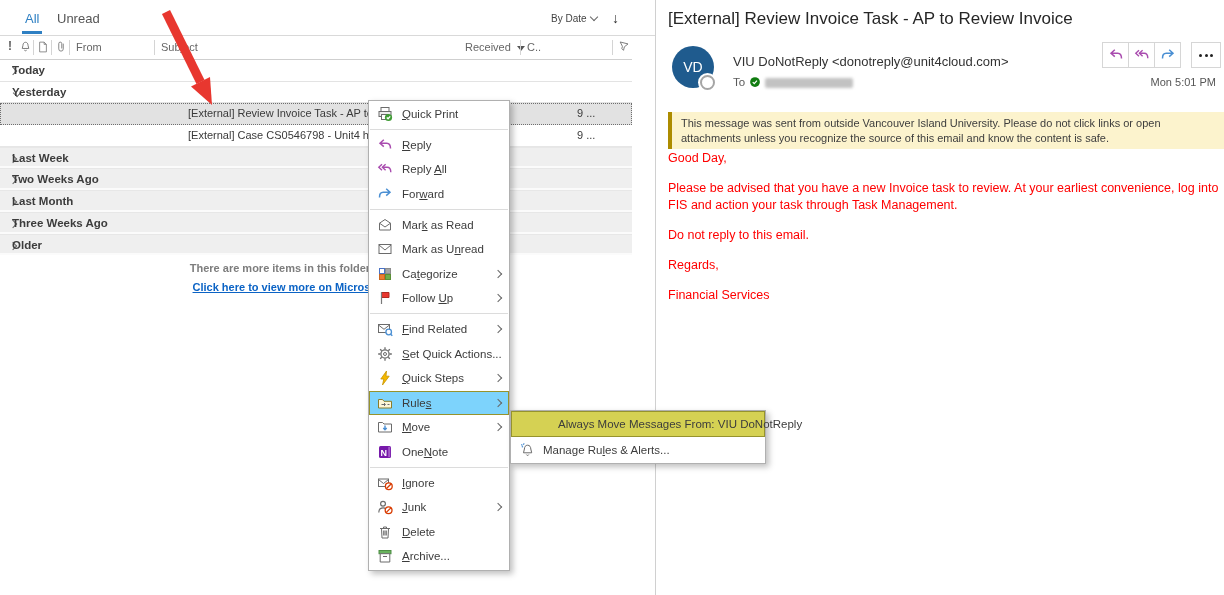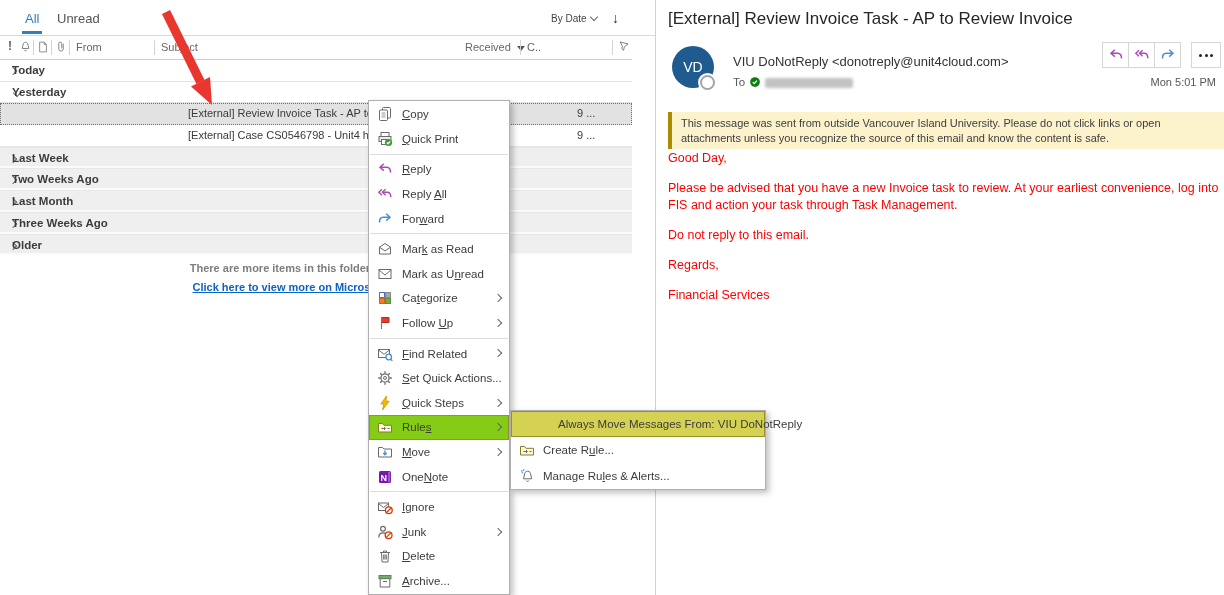--- a/index.html
+++ b/index.html
@@ -59,21 +59,21 @@
           padding:4px 9px;font-size:11px;line-height:14.5px;color:#3d3d3d;}
   .rp-body{position:absolute;left:12px;top:150px;width:552px;}
   .rp-body p{margin:0 0 13px 0;font-size:12.5px;line-height:17px;color:#ff0000;}
   
   .cmenu{position:absolute;left:368px;top:100px;width:142px;background:#fff;border:1px solid #b0b0b0;
          box-shadow:3px 3px 6px rgba(0,0,0,.25);z-index:10;padding:1px 0;box-sizing:border-box;}
   .mi{position:relative;height:24.6px;display:flex;align-items:center;font-size:11.5px;color:#3c3c3c;cursor:default;}
   .mi .ic{width:16px;height:16px;margin-left:8px;flex:0 0 16px;}
   .mi .lbl{margin-left:9px;white-space:nowrap;}
   .mi .sub-arrow{position:absolute;right:8px;top:9px;}
-  .mi.hl{background:#84cc16;box-shadow:inset 0 0 0 1px #96932d;}
+  .mi.hl{background:#7dd3fc;box-shadow:inset 0 0 0 1px #96932d;}
   .msep{height:1px;background:#dcdcdc;margin:2.5px 1px;}
   u{text-decoration:underline;}
   
   .smenu{position:absolute;left:510px;top:410px;width:256px;background:#fff;border:1px solid #b0b0b0;
          box-shadow:3px 3px 6px rgba(0,0,0,.25);z-index:11;box-sizing:border-box;}
   .smi{position:relative;height:26px;display:flex;align-items:center;font-size:11.5px;color:#3c3c3c;}
   .smi .ic{width:16px;height:16px;margin-left:8px;flex:0 0 16px;}
   .smi .lbl{margin-left:8px;white-space:nowrap;}
   .smi.noicon .lbl{margin-left:47px;}
   .smi.hl{background:#d5d153;box-shadow:inset 0 0 0 1px #96932d;}
@@ -236,28 +236,20 @@
   </div>
 
   <svg class="arrow-svg">
     <line x1="166" y1="12" x2="200.5" y2="82" stroke="#e8372f" stroke-width="9"></line>
     <polygon points="212,105 191,86.4 210,77" fill="#e8372f"></polygon>
   </svg>
 
   <div class="cmenu" id="context-menu">
       <div class="mi">
         <span class="ic"><svg viewBox="0 0 16 16" width="16" height="16">
-            <rect x="5.5" y="1.5" width="8" height="10.5" rx="1" fill="#fff" stroke="#6b6b6b"></rect>
-            <rect x="2.5" y="4" width="8" height="10.5" rx="1" fill="#fff" stroke="#6b6b6b"></rect>
-            <path d="M4.5 7h4M4.5 9h4M4.5 11h4" stroke="#9a9a9a" stroke-width="1"></path>
-          </svg></span>
-        <span class="lbl"><u>C</u>opy</span>
-      </div>
-      <div class="mi">
-        <span class="ic"><svg viewBox="0 0 16 16" width="16" height="16">
             <rect x="4" y="1.5" width="8" height="4" fill="#fff" stroke="#6b6b6b"></rect>
             <rect x="2" y="5.5" width="12" height="5" fill="#ececec" stroke="#6b6b6b"></rect>
             <rect x="4.5" y="8.5" width="7" height="5" fill="#fff" stroke="#6b6b6b"></rect>
             <circle cx="11.5" cy="11.5" r="3.6" fill="#3f9c35"></circle>
             <path d="M9.8 11.5l1.3 1.3 2.1-2.4" stroke="#fff" stroke-width="1.3" fill="none"></path>
           </svg></span>
         <span class="lbl"><u>Q</u>uick Print</span>
       </div>
       <div class="msep"></div>
       <div class="mi">
@@ -397,27 +389,20 @@
           </svg></span>
         <span class="lbl"><u>A</u>rchive...</span>
       </div>
     </div>
   <div class="smenu" id="rules-submenu">
       <div class="smi noicon hl">
         <span class="lbl">Always Move Messages From: VIU DoNotReply</span>
       </div>
       <div class="smi">
         <span class="ic"><svg viewBox="0 0 16 16" width="16" height="16">
-            <path d="M1.5 4.5h4L7 6.3h7.5V13h-13z" fill="#fdf6d8" stroke="#8a7d2a"></path>
-            <path d="M4.5 9.5h3.5M7 8.1l1.5 1.4L7 10.9M10.5 9.5h2" stroke="#6b6b6b" fill="none"></path>
-          </svg></span>
-        <span class="lbl">Create R<u>u</u>le...</span>
-      </div>
-      <div class="smi">
-        <span class="ic"><svg viewBox="0 0 16 16" width="16" height="16">
             <path d="M8.6 3.2c-2.2 0-3.1 1.7-3.2 3.8l-.9 3.8h8.2l-.9-3.8c-.1-2.1-1-3.8-3.2-3.8z" fill="#fff" stroke="#6b6b6b"></path>
             <path d="M7.4 12.6a1.3 1.3 0 002.4 0" fill="none" stroke="#6b6b6b"></path>
             <path d="M2.2 2.5l1 .3-.3 1M4.8 1.2l.3 1-1 .3" stroke="#4a8fd3" fill="none"></path>
             <circle cx="3.4" cy="4.8" r=".8" fill="#4a8fd3"></circle>
           </svg></span>
         <span class="lbl">Manage Ru<u>l</u>es &amp; Alerts...</span>
       </div>
     </div>
 
 </div>

